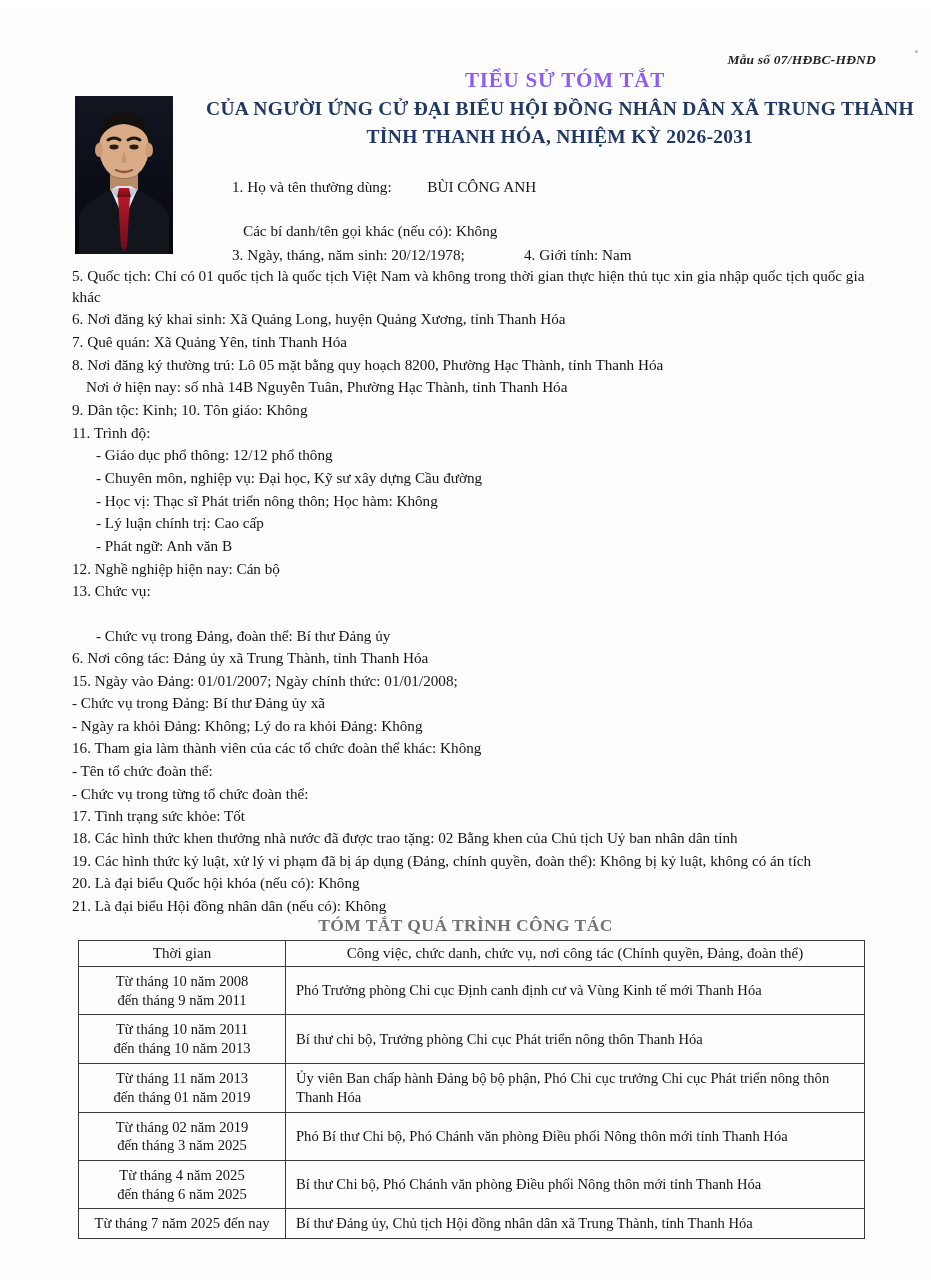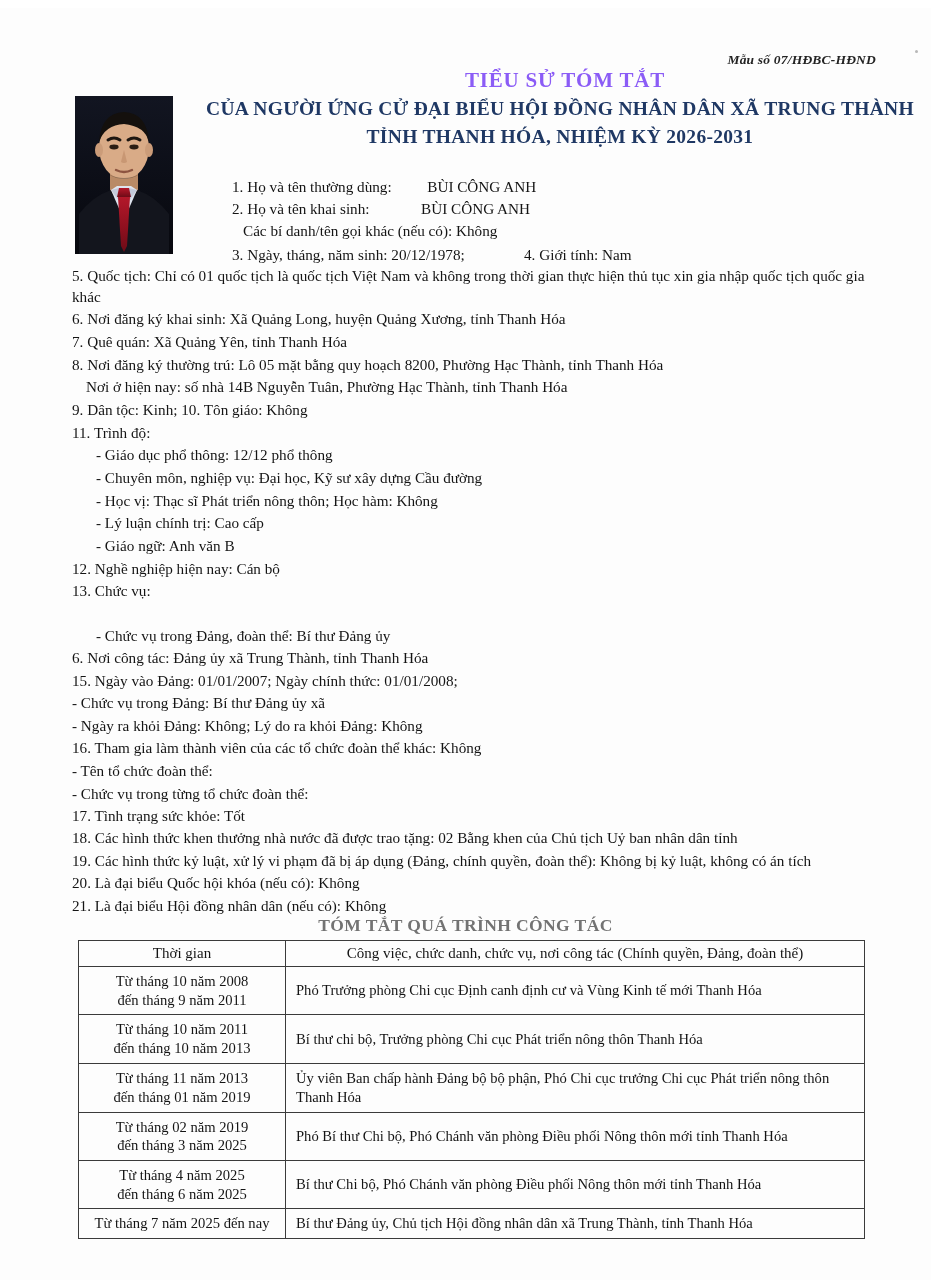--- a/index.html
+++ b/index.html
@@ -212,43 +212,38 @@
   <div class="title-main">TIỂU SỬ TÓM TẮT</div>
   <div class="title-sub1">CỦA NGƯỜI ỨNG CỬ ĐẠI BIỂU HỘI ĐỒNG NHÂN DÂN XÃ TRUNG THÀNH</div>
   <div class="title-sub2">TỈNH THANH HÓA, NHIỆM KỲ 2026-2031</div>
 
   <div class="line indent1" style="top:170px">
     <span>1. Họ và tên thường dùng:</span>
     <span style="display:inline-block;width:28px"></span>
     <span>BÙI CÔNG ANH</span>
   </div>
 
-  <div class="line indent1" style="top:192px">
-    <span>2. Họ và tên khai sinh:</span>
-    <span style="display:inline-block;width:44px"></span>
-    <span>BÙI CÔNG ANH</span>
-  </div>
 
   <div class="line indent2" style="top:214px">Các bí danh/tên gọi khác (nếu có): Không</div>
   <div class="line indent1" style="top:238px">3. Ngày, tháng, năm sinh: 20/12/1978;</div>
   <div class="line" style="top:238px; left:524px">4. Giới tính: Nam</div>
 
   <div class="line wrap col-left" style="top:258px; width:812px; line-height:1.35">5. Quốc tịch: Chỉ có 01 quốc tịch là quốc tịch Việt Nam và không trong thời gian thực hiện thủ tục xin gia nhập quốc tịch quốc gia khác</div>
 
   <div class="line col-left" style="top:302px">6. Nơi đăng ký khai sinh: Xã Quảng Long, huyện Quảng Xương, tỉnh Thanh Hóa</div>
   <div class="line col-left" style="top:325px">7. Quê quán: Xã Quảng Yên, tỉnh Thanh Hóa</div>
   <div class="line col-left" style="top:348px">8. Nơi đăng ký thường trú: Lô 05 mặt bằng quy hoạch 8200, Phường Hạc Thành, tỉnh Thanh Hóa</div>
   <div class="line indent3" style="top:370px">Nơi ở hiện nay: số nhà 14B Nguyễn Tuân, Phường Hạc Thành, tỉnh Thanh Hóa</div>
   <div class="line col-left" style="top:393px">9. Dân tộc: Kinh;        10. Tôn giáo: Không</div>
   <div class="line col-left" style="top:416px">11. Trình độ:</div>
   <div class="line indent4" style="top:438px">- Giáo dục phổ thông: 12/12 phổ thông</div>
   <div class="line indent4" style="top:461px">- Chuyên môn, nghiệp vụ: Đại học, Kỹ sư xây dựng Cầu đường</div>
   <div class="line indent4" style="top:484px">- Học vị: Thạc sĩ Phát triển nông thôn;        Học hàm: Không</div>
   <div class="line indent4" style="top:506px">- Lý luận chính trị: Cao cấp</div>
-  <div class="line indent4" style="top:529px">- Giáo ngữ: Anh văn B</div>
+  <div class="line indent4" style="top:529px">- Phát ngữ: Anh văn B</div>
   <div class="line col-left" style="top:552px">12. Nghề nghiệp hiện nay: Cán bộ</div>
   <div class="line col-left" style="top:574px">13. Chức vụ:</div>
   <div class="line indent4" style="top:619px">- Chức vụ trong Đảng, đoàn thể: Bí thư Đảng ủy</div>
   <div class="line col-left" style="top:641px">6. Nơi công tác: Đảng ủy xã Trung Thành, tỉnh Thanh Hóa</div>
   <div class="line col-left" style="top:664px">15. Ngày vào Đảng: 01/01/2007; Ngày chính thức: 01/01/2008;</div>
   <div class="line col-left" style="top:686px">- Chức vụ trong Đảng: Bí thư Đảng ủy xã</div>
   <div class="line col-left" style="top:709px">- Ngày ra khỏi Đảng: Không; Lý do ra khỏi Đảng: Không</div>
   <div class="line col-left" style="top:731px">16. Tham gia làm thành viên của các tổ chức đoàn thể khác: Không</div>
   <div class="line col-left" style="top:754px">- Tên tổ chức đoàn thể:</div>
   <div class="line col-left" style="top:777px">- Chức vụ trong từng tổ chức đoàn thể:</div>

